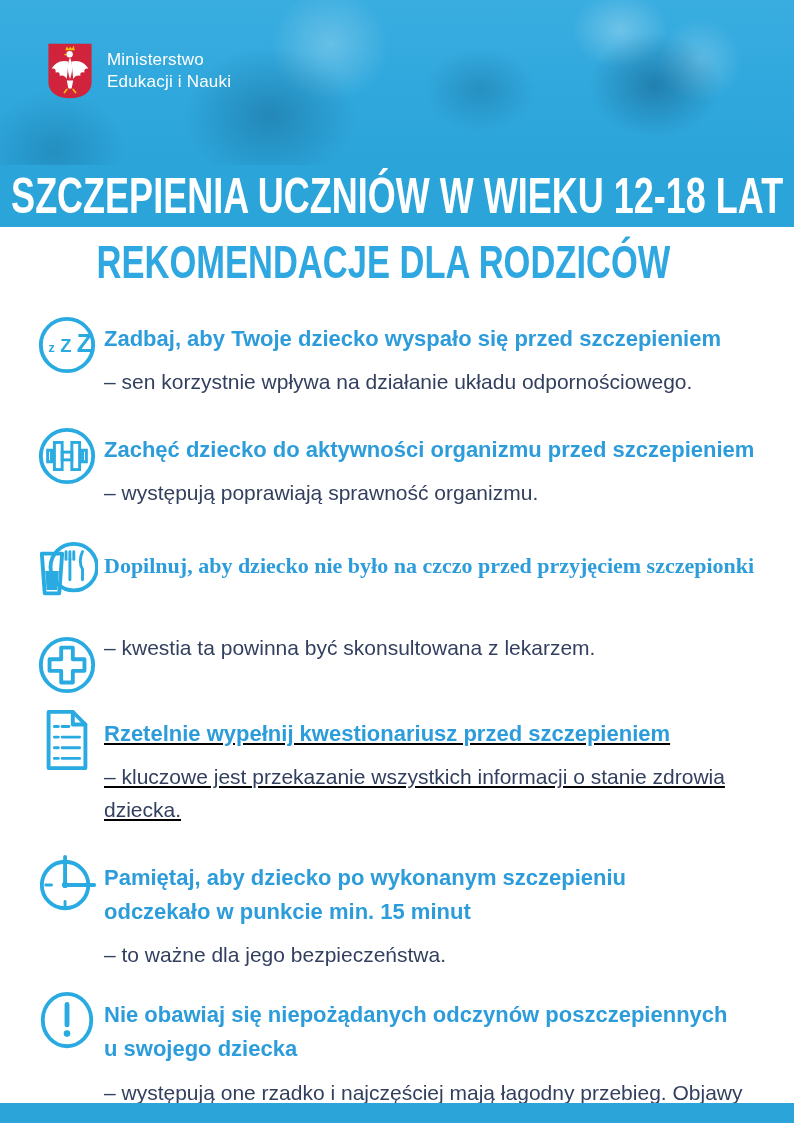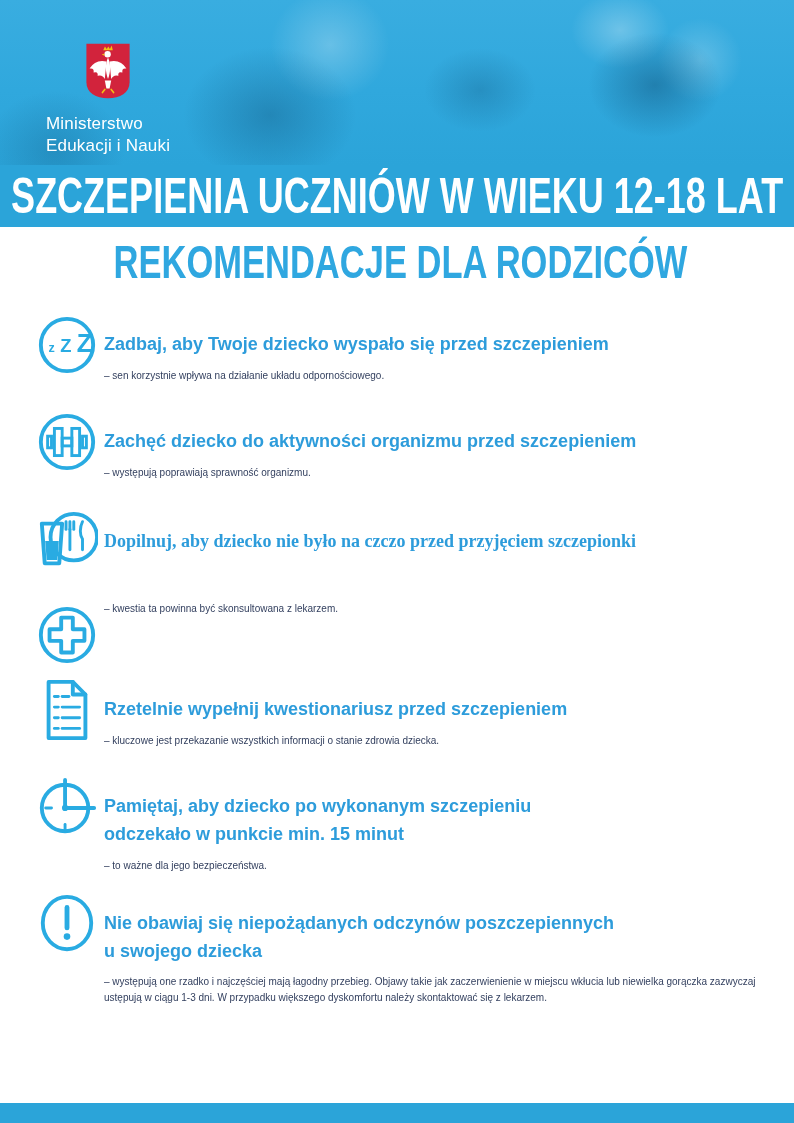--- a/index.html
+++ b/index.html
@@ -12,41 +12,41 @@
     background:
       radial-gradient(95px 75px at 655px 85px, rgba(8,62,100,.38), transparent 70%),
       radial-gradient(70px 55px at 620px 30px, rgba(255,255,255,.28), transparent 70%),
       radial-gradient(60px 60px at 700px 60px, rgba(255,255,255,.22), transparent 70%),
       radial-gradient(120px 95px at 270px 115px, rgba(8,62,100,.30), transparent 72%),
       radial-gradient(85px 80px at 330px 45px, rgba(255,255,255,.25), transparent 70%),
       radial-gradient(100px 85px at 55px 150px, rgba(8,62,100,.22), transparent 70%),
       radial-gradient(80px 60px at 480px 90px, rgba(10,70,110,.25), transparent 70%),
       linear-gradient(180deg,#39ade0 0%,#30a8dd 55%,#2ba4d9 100%);
   }
-  .logo{position:absolute;left:46px;top:42px;display:flex;align-items:center;gap:13px;flex-direction:column;}
+  .logo{position:absolute;left:46px;top:42px;display:flex;align-items:center;gap:13px;}
   .crest{width:48px;height:58px;display:block;}
   .logo-text{color:#ffffff;font-size:17px;line-height:1.3;letter-spacing:.2px;}
   .logo-text span{display:block;}
 
   .title-band{height:62px;background:#2ba4d9;display:flex;align-items:center;justify-content:center;}
   .condensed{display:inline-block;transform:scaleX(.72);transform-origin:50% 50%;white-space:nowrap;font-weight:bold;}
   h1.poster-title{margin:0;color:#ffffff;font-size:50px;letter-spacing:0;}
-  .subtitle-wrap{text-align:right;margin:8px 11px 0;text-decoration:underline;}
+  .subtitle-wrap{text-align:left;margin:8px 1px 0;text-decoration:underline;}
   h2.poster-subtitle{margin:0;color:#2fa7e0;font-size:46px;letter-spacing:0;transform:scaleX(.75);}
 
   
   .list{padding:22px 32px 0 36px;}
   .item{display:flex;}
   .icon-cell{flex:0 0 68px;padding-top:1px;}
   .icon-cell svg{width:62px;height:66px;display:block;}
   .text-cell{flex:1;min-width:0;}
-  .item h3{margin:20px 0 9px;font-size:18px;line-height:1.55;color:#2d9cdb;white-space:pre-line;font-weight:bold;}
-  .item p{margin:0;font-size:10px;line-height:1.58;color:#323f5e;white-space:pre-line;}
+  .item h3{margin:11px 0 9px;font-size:22px;line-height:1.55;color:#2d9cdb;white-space:pre-line;font-weight:bold;}
+  .item p{margin:0;font-size:21px;line-height:1.58;color:#323f5e;white-space:pre-line;}
   .mb1{margin-bottom:24px;} .mb2{margin-bottom:28px;} .mb3{margin-bottom:26px;font-family:Liberation Serif, serif;}
-  .mb4{margin-bottom:8px;}  .mb5{margin-bottom:24px;} .mb6{margin-bottom:16px;}
+  .mb4{margin-bottom:8px;}  .mb5{margin-bottom:24px;text-decoration:underline;} .mb6{margin-bottom:16px;}
 
   .ic{stroke:#29abe2;fill:none;stroke-width:4;stroke-linecap:round;stroke-linejoin:round;}
   .ic-fill{fill:#29abe2;stroke:none;}
   .ic-thin{stroke:#29abe2;fill:none;stroke-width:3;stroke-linecap:round;}
 
   
   .footer-bar{position:absolute;left:0;bottom:0;width:100%;height:20px;background:#2ba4d9;}
 </style>
 </head>
 <body>

